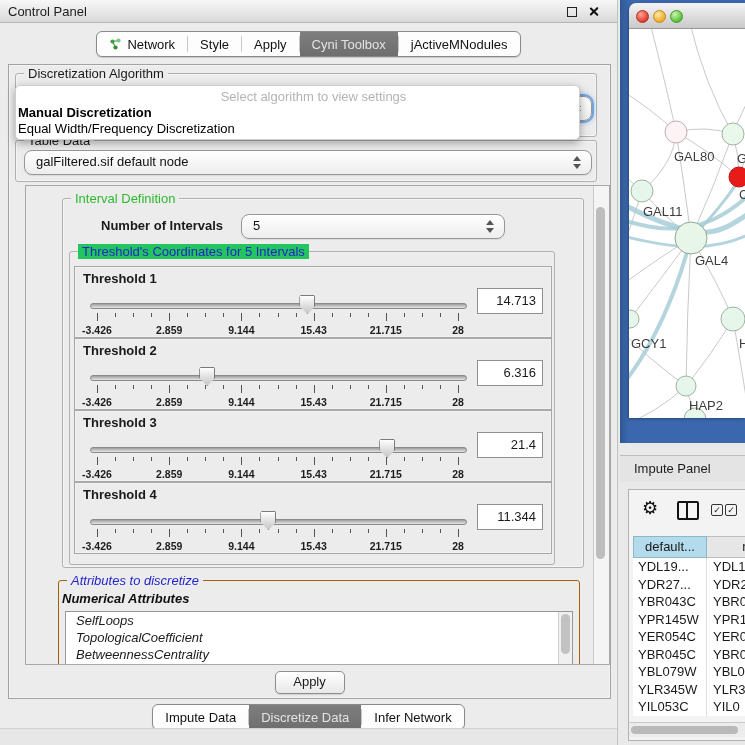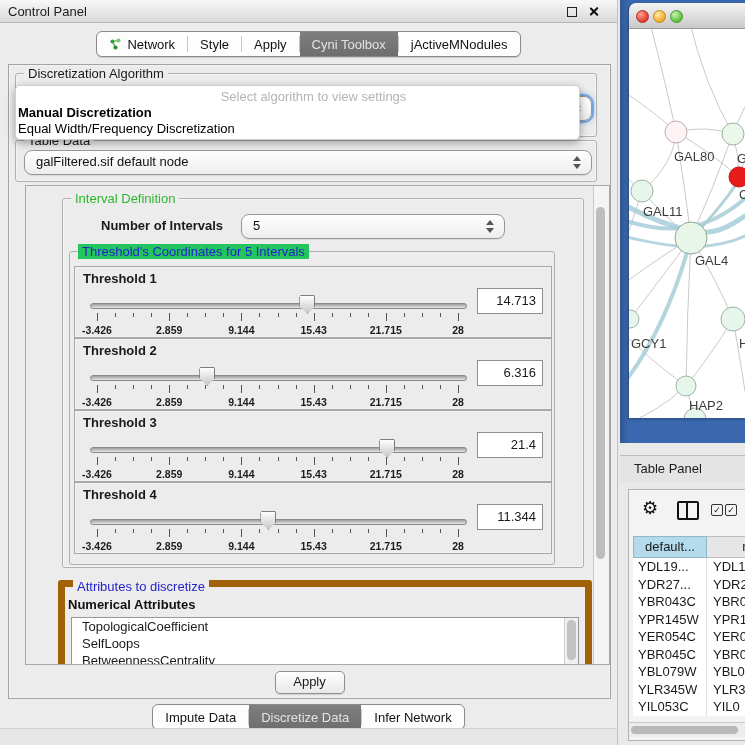--- a/index.html
+++ b/index.html
@@ -51,21 +51,21 @@
   .thr-label{position:absolute;left:8px;top:4px;font-weight:bold;}
   .slider-wrap{position:absolute;left:15px;top:26px;width:375px;height:40px;}
   .track{position:absolute;left:0;top:10px;width:100%;height:4px;border:1px solid #8a8a8a;border-radius:3px;background:linear-gradient(#9d9d9d,#e6e6e6);}
   .thumb-sl{position:absolute;top:2px;width:14px;height:17px;background:linear-gradient(#fefefe,#c7c7c7);border:1px solid #7a7a7a;clip-path:polygon(8% 0,92% 0,100% 12%,100% 58%,50% 100%,0 58%,0 12%);}
   .ticks{position:absolute;left:7px;right:7px;top:20px;height:9px;}
   .ticks i{position:absolute;top:0;width:1px;background:#555;}
   .ticks i.mi{height:4px;} .ticks i.ma{height:8px;}
   .scale-labels{position:absolute;left:7px;right:7px;top:31px;height:12px;}
   .scale-labels span{position:absolute;transform:translateX(-50%);font-size:10.5px;font-weight:bold;color:#1c1c1c;white-space:nowrap;}
   .thr-value{position:absolute;right:8px;top:21px;width:58px;height:24px;background:#fff;border:1px solid #8f8f8f;text-align:right;line-height:24px;padding-right:6px;}
-  .attr-group{position:absolute;left:32px;top:394px;width:520px;height:86px;border:7px solid #a16207;border-radius:3px;}
+  .attr-group{position:absolute;left:32px;top:394px;width:520px;height:86px;border:1px solid #a16207;border-radius:3px;font-style:italic;}
   .attr-sub{position:absolute;left:3px;top:10px;font-weight:bold;color:#111;}
   .attr-list{position:absolute;left:6px;top:30px;width:506px;height:52px;background:#fff;border:1px solid #979797;overflow:hidden;}
   .attr-item{height:17px;line-height:17px;padding-left:10px;white-space:nowrap;}
   .attr-vscroll{position:absolute;right:0;top:0;width:13px;height:100%;background:#f0f0f0;border-left:1px solid #d0d0d0;}
   .attr-vscroll .thumb{position:absolute;left:1.5px;top:2px;width:9px;height:40px;background:#c2c2c2;border-radius:5px;}
   .apply-btn{position:absolute;left:50%;top:606px;transform:translateX(-50%);width:68px;height:21px;border:1px solid #8f8f8f;border-radius:5px;background:linear-gradient(#ffffff,#e8e8e8);text-align:center;line-height:20px;box-shadow:0 1px 1px rgba(0,0,0,.12);}
   .cp-bottom-row{position:absolute;left:0;top:704px;width:100%;display:flex;justify-content:center;}
   .cp-bstrip{position:absolute;left:0;top:728px;width:100%;height:17px;background:#e7e7e7;border-top:1px solid #d2d2d2;}
   
   .right{position:absolute;left:620px;top:0;width:125px;height:745px;}
@@ -347,22 +347,22 @@
                 </div>
               </div>
           </div>
         </div>
 
         <div class="attr-group">
           <span class="group-title gt-blue">Attributes to discretize</span>
           <span class="attr-sub">Numerical Attributes</span>
           <div class="attr-list">
             <div>
+                <div class="attr-item">SelfLoops</div>
                 <div class="attr-item">TopologicalCoefficient</div>
-                <div class="attr-item">SelfLoops</div>
                 <div class="attr-item">BetweennessCentrality</div>
               </div>
             <div class="attr-vscroll">
                 <div class="thumb"></div>
               </div>
           </div>
         </div>
 
         <div class="vscroll">
           <div class="thumb" style="top:21px;height:352px;"></div>
@@ -446,21 +446,21 @@
               <text x="66" y="236" font-size="13" fill="#3d3d3d" font-family="&quot;Liberation Sans&quot;, sans-serif">GAL4</text>
               <text x="2" y="319" font-size="13" fill="#3d3d3d" font-family="&quot;Liberation Sans&quot;, sans-serif">GCY1</text>
               <text x="110" y="319" font-size="13" fill="#3d3d3d" font-family="&quot;Liberation Sans&quot;, sans-serif">H</text>
               <text x="60" y="381" font-size="13" fill="#3d3d3d" font-family="&quot;Liberation Sans&quot;, sans-serif">HAP2</text>
             </svg>
         </div>
       </div>
     </div>
 
     <div class="tp-header">
-      <span>Table Panel</span>
+      <span>Impute Panel</span>
     </div>
 
     <div class="tp-body">
       <div class="tp-inner">
         <div class="tp-toolbar">
           <span class="gear">⚙</span>
           <span class="split-ic">
               <i></i>
             </span>
           <span class="chk c1">✓</span>

